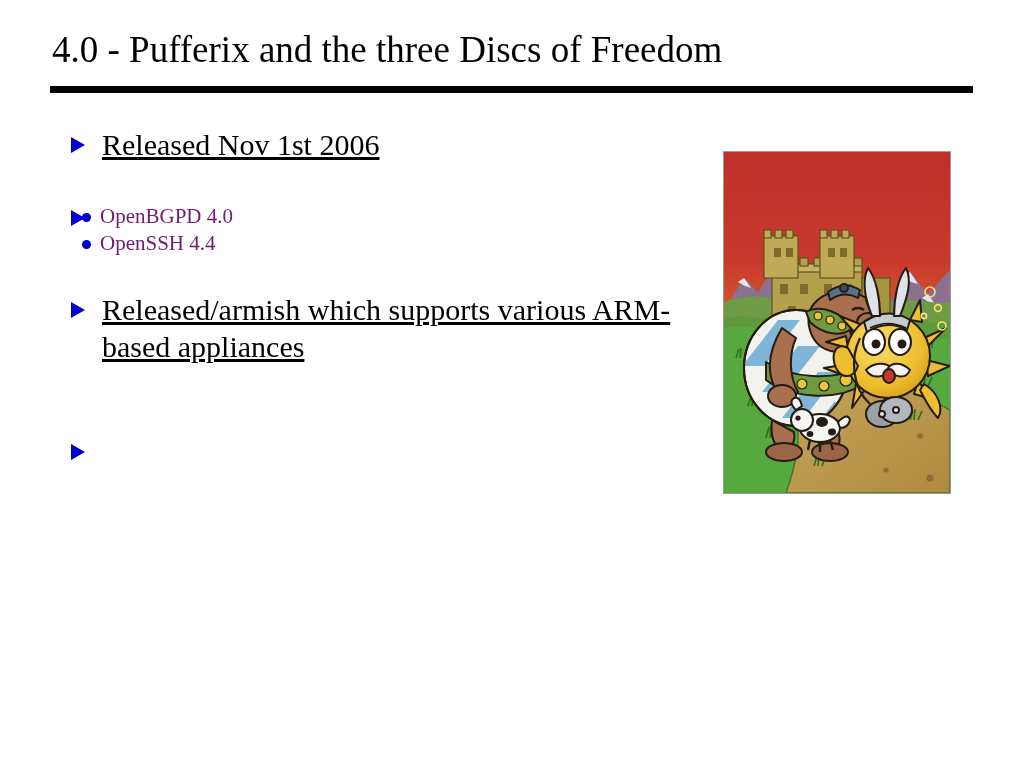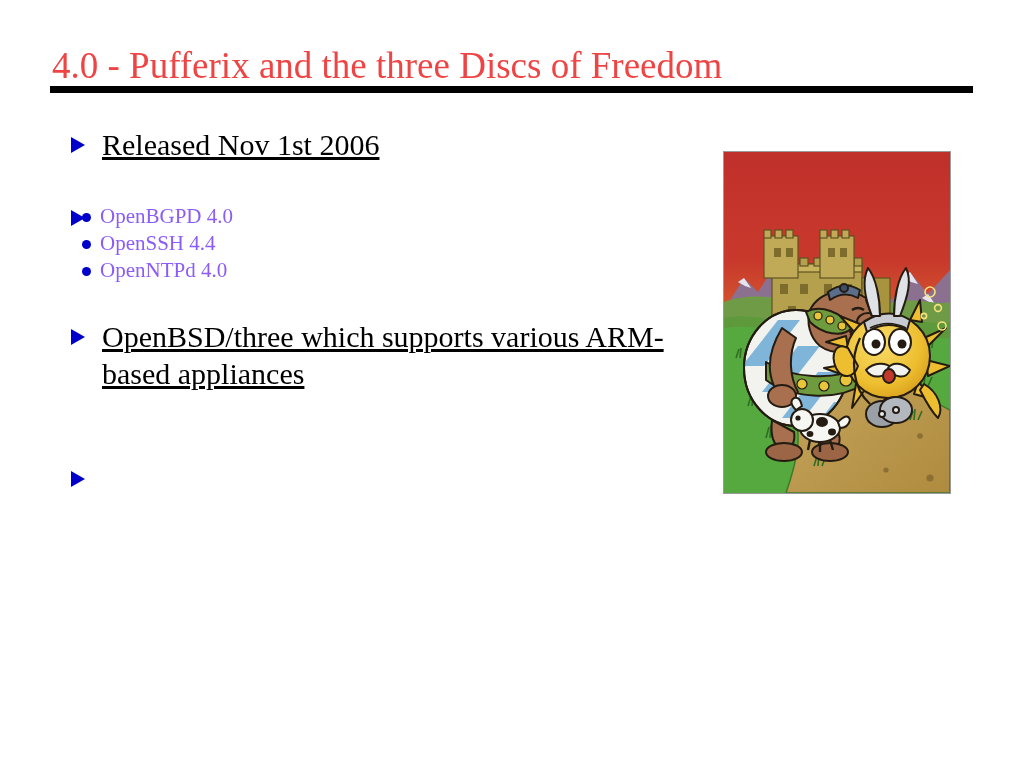--- a/index.html
+++ b/index.html
@@ -12,24 +12,24 @@
     background: #ffffff;
     font-family: "Liberation Serif", "DejaVu Serif", serif;
     overflow: hidden;
     position: relative;
   }
 
   
   #slide-title {
     position: absolute;
     left: 52px;
-    top: 44px;
+    top: 28px;
     font-size: 37px;
     line-height: 44px;
-    color: #ef4444;
+    color: #000000;
     white-space: nowrap;
     letter-spacing: 0px;
   }
   #title-rule {
     position: absolute;
     left: 50px;
     top: 86px;
     width: 923px;
     height: 7px;
     background: #000000;
@@ -66,21 +66,21 @@
   .sub-list {
     margin: 4px 0 0 0;
     padding: 0;
     list-style: none;
   }
   .bullet-l2 {
     position: relative;
     padding-left: 34px;
     font-size: 21px;
     line-height: 27px;
-    color: #8b5cf6;
+    color: #701a75;
   }
   .marker-dot {
     position: absolute;
     left: 16px;
     top: 10px;
     width: 9px;
     height: 9px;
     border-radius: 50%;
     background: #0000cc;
   }
@@ -120,31 +120,27 @@
   </div>
   <ul class="sub-list">
     <li class="bullet-l2">
       <span class="marker-dot"></span>
       <span>OpenBGPD 4.0</span>
     </li>
     <li class="bullet-l2">
       <span class="marker-dot"></span>
       <span>OpenSSH 4.4</span>
     </li>
-    <li class="bullet-l2">
-      <span class="marker-dot"></span>
-      <span>OpenNTPd 4.0</span>
-    </li>
   </ul>
 
   <div class="gap-md"></div>
 
   <div class="bullet bullet-l1">
     <span class="marker-tri"></span>
-    <span>OpenBSD/three which supports various ARM-based appliances</span>
+    <span>Released/armish which supports various ARM-based appliances</span>
   </div>
 
   <div class="gap-md"></div>
 
 
   <div class="gap-md"></div>
 
   <div class="bullet bullet-l1">
     <span class="marker-tri"></span>
   </div>

